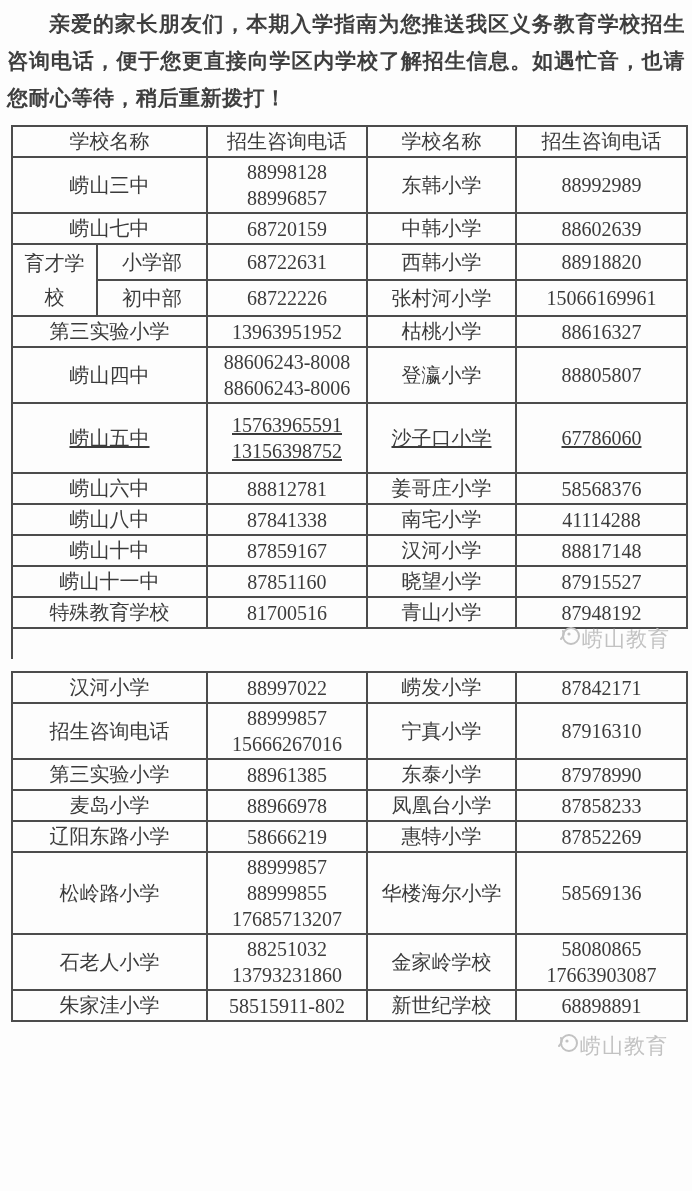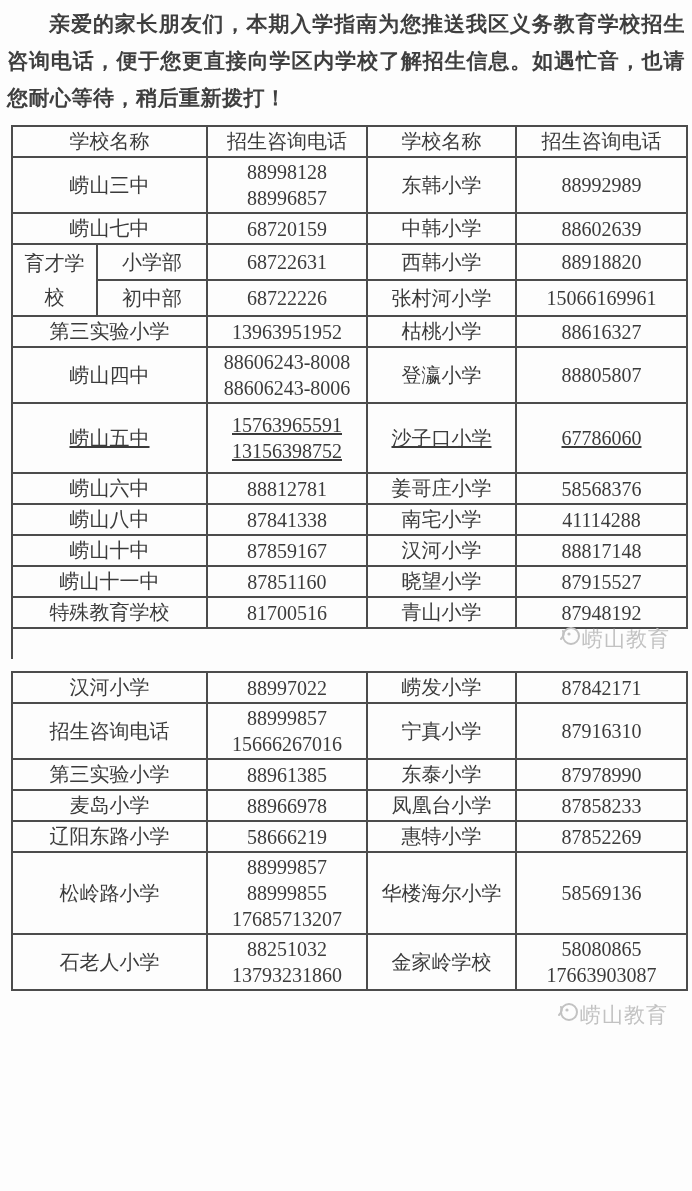--- a/index.html
+++ b/index.html
@@ -227,20 +227,26 @@
     <td class="phone">58569136</td>
   </tr>
   <tr class="h2">
     <td colspan="2">石老人小学</td>
     <td class="phone">88251032
 13793231860</td>
     <td>金家岭学校</td>
     <td class="phone">58080865
 17663903087</td>
   </tr>
+  <tr class="h1">
+    <td colspan="2">朱家洼小学</td>
+    <td class="phone">58515911-802</td>
+    <td>新世纪学校</td>
+    <td class="phone">68898891</td>
+  </tr>
 </tbody>
   </table>
 
 <div class="watermark wm2">
   <span class="wm-logo">
     <svg width="24" height="22" viewBox="0 0 24 22">
       <circle cx="13" cy="11" r="8" fill="none" stroke="#c2c2c2" stroke-width="2"></circle>
       <path d="M3 14 Q7 10 5 6" fill="none" stroke="#c2c2c2" stroke-width="2" stroke-linecap="round"></path>
       <circle cx="11" cy="9" r="1.6" fill="#c2c2c2"></circle>
     </svg>

